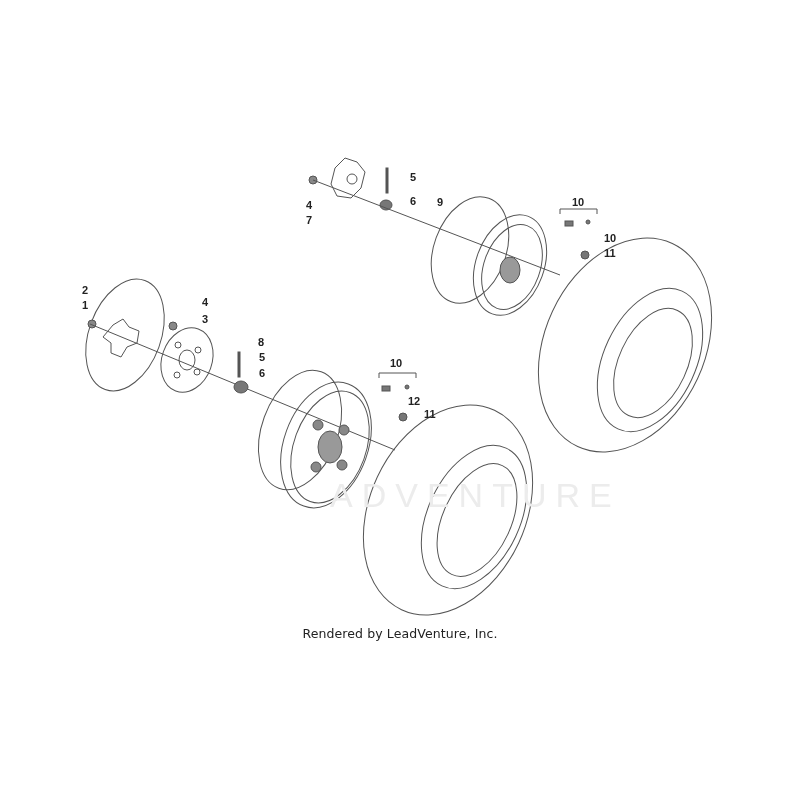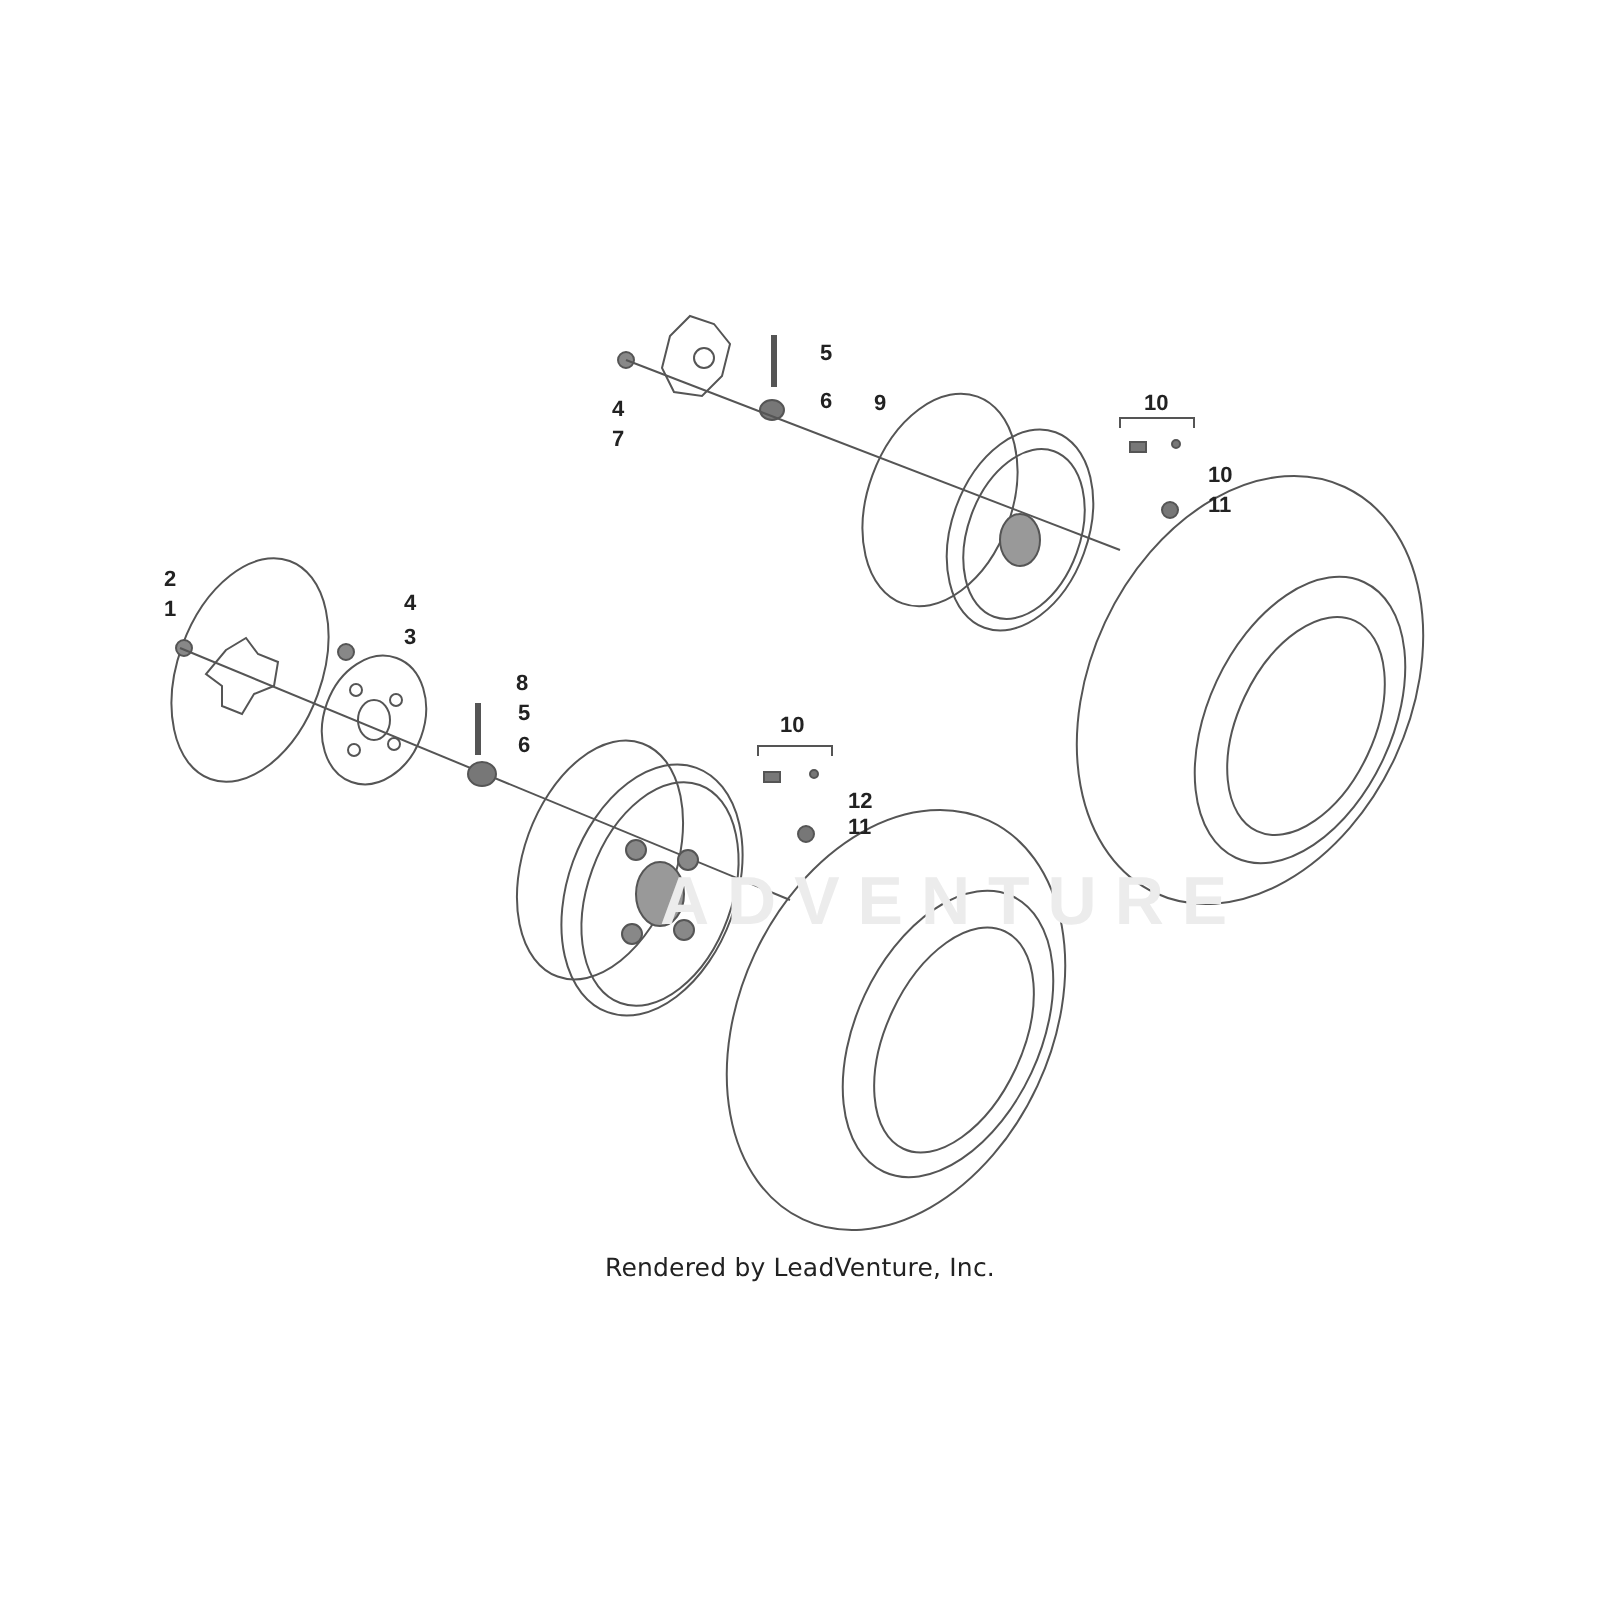--- a/index.html
+++ b/index.html
@@ -1,20 +1,20 @@
 <!DOCTYPE html>
 <html><head>
 <meta charset="utf-8">
 <style>
   html,body{margin:0;padding:0;background:#fff;}
   #canvas{position:relative;width:800px;height:800px;background:#fff;overflow:hidden;font-family:"Liberation Sans",sans-serif;}
   svg.diag{position:absolute;left:0;top:0;width:800px;height:800px;}
   .callout{position:absolute;font-family:"Liberation Sans",sans-serif;font-weight:bold;font-size:11px;color:#222;line-height:1;}
   .caption{position:absolute;left:0;width:800px;top:626px;text-align:center;font-family:"DejaVu Sans",sans-serif;font-size:12.5px;color:#222;letter-spacing:0.1px;}
-  .wm{position:absolute;font-family:"Liberation Sans",sans-serif;font-weight:bold;font-size:34px;color:#ececec;letter-spacing:9px;}
+  .wm{position:absolute;font-family:"Liberation Sans",sans-serif;font-weight:normal;font-size:34px;color:#ececec;letter-spacing:9px;margin-top:44px;}
 </style>
 </head>
 <body>
 
 <div id="canvas">
   <svg class="diag" viewBox="0 0 800 800" fill="none" stroke="#555" stroke-width="1">
 
     <g>
       <ellipse cx="125" cy="335" rx="36" ry="58" transform="rotate(20 125 335)"></ellipse>
       <path d="M113 325 l10 -6 l6 8 l10 4 l-2 12 l-10 4 l-6 10 l-10 -4 l0 -10 l-8 -6 z"></path>
@@ -88,21 +88,21 @@
 
   <span class="callout" style="left:82px;top:300px">1</span>
   <span class="callout" style="left:82px;top:285px">2</span>
   <span class="callout" style="left:202px;top:314px">3</span>
   <span class="callout" style="left:202px;top:297px">4</span>
   <span class="callout" style="left:259px;top:352px">5</span>
   <span class="callout" style="left:259px;top:368px">6</span>
   <span class="callout" style="left:258px;top:337px">8</span>
   <span class="callout" style="left:390px;top:358px">10</span>
   <span class="callout" style="left:424px;top:409px">11</span>
-  <span class="callout" style="left:424px;top:396px">12</span>
+  <span class="callout" style="left:408px;top:396px">12</span>
   <span class="callout" style="left:306px;top:200px">4</span>
   <span class="callout" style="left:306px;top:215px">7</span>
   <span class="callout" style="left:410px;top:172px">5</span>
   <span class="callout" style="left:410px;top:196px">6</span>
   <span class="callout" style="left:437px;top:197px">9</span>
   <span class="callout" style="left:572px;top:197px">10</span>
   <span class="callout" style="left:604px;top:248px">11</span>
   <span class="callout" style="left:604px;top:233px">10</span>
 
   <div class="caption">Rendered by LeadVenture, Inc.</div>

